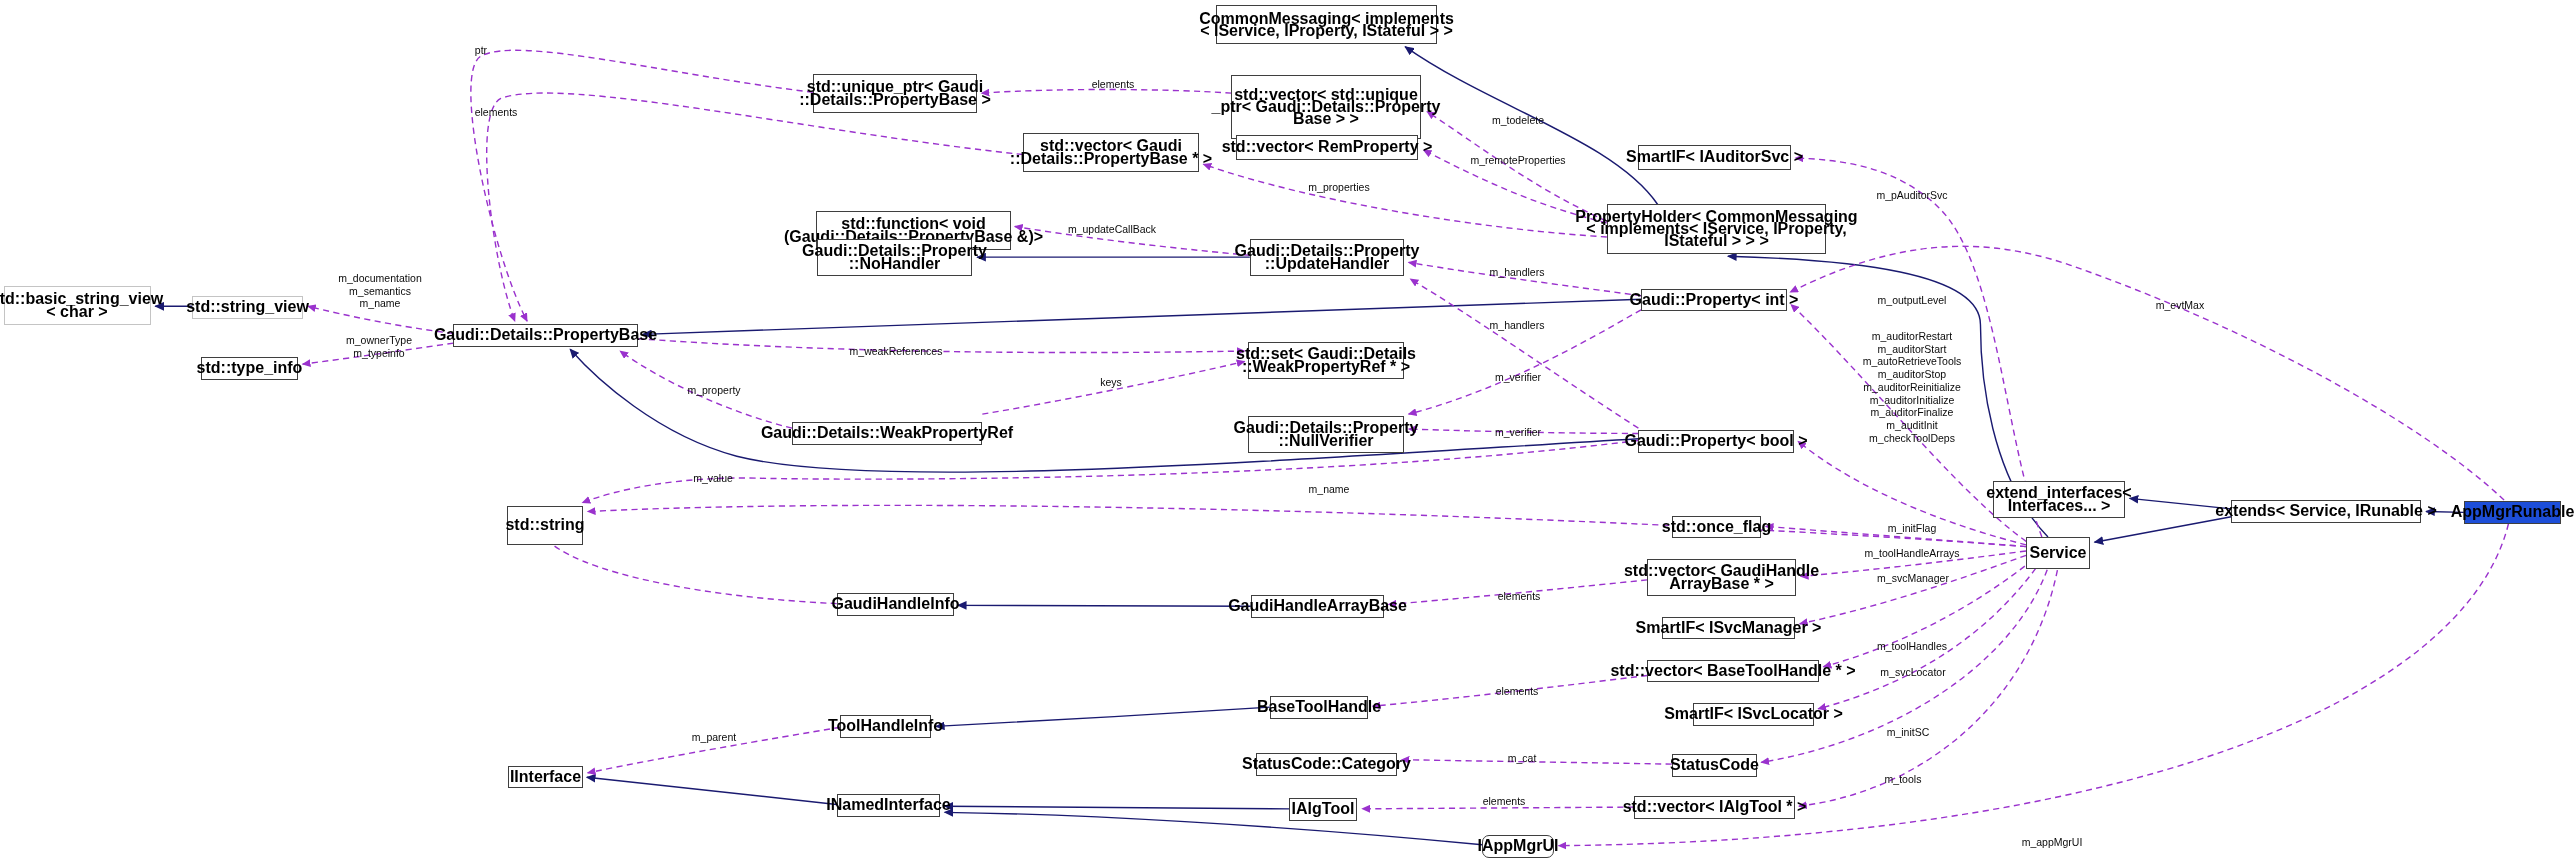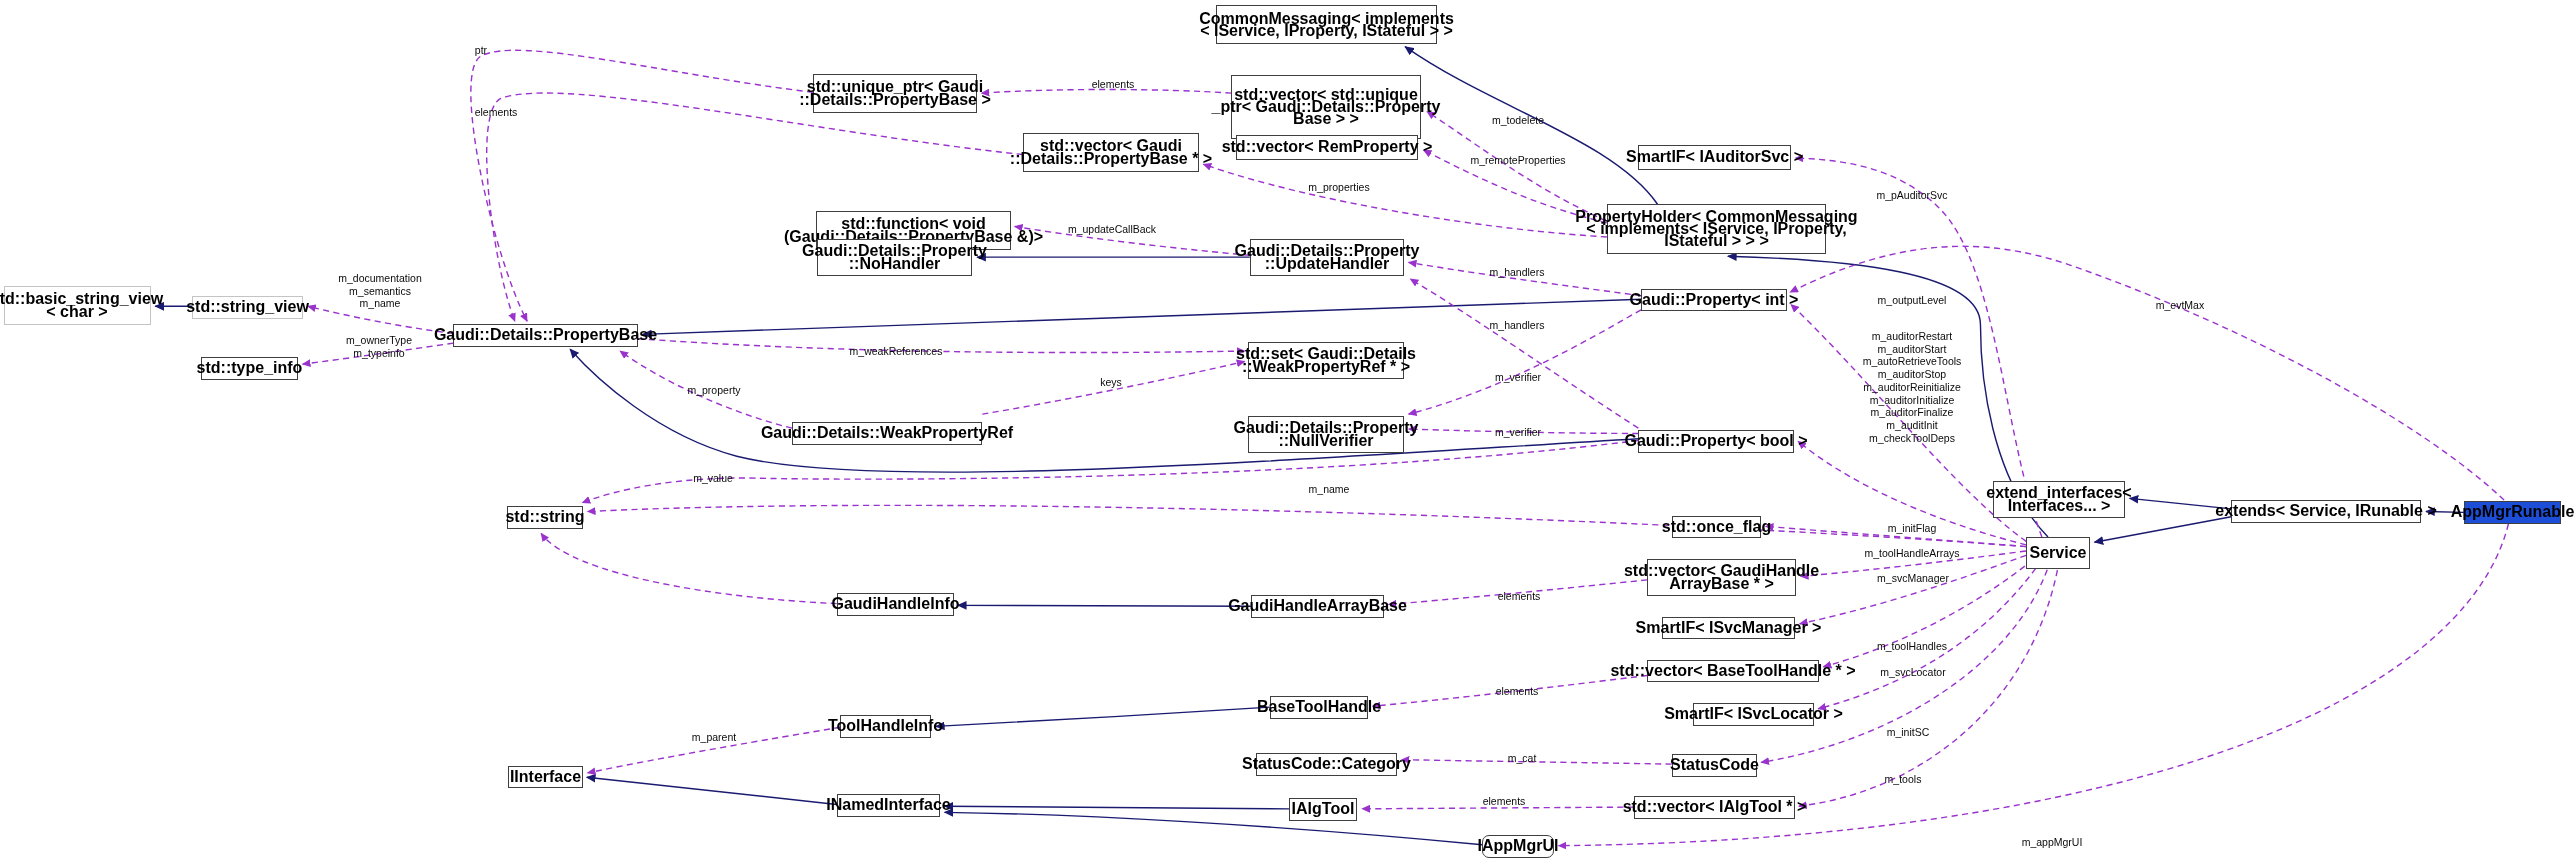--- a/index.html
+++ b/index.html
@@ -109,21 +109,21 @@
 &lt; char &gt;</div>
       <div class="node external" style="left: 192px; top: 296px; width: 111px; height: 23px; text-align: center;">std::string_view</div>
       <div class="node" style="left: 201px; top: 357px; width: 97px; height: 23px;">std::type_info</div>
       <div class="node" style="left: 453px; top: 324px; width: 185px; height: 23px;">Gaudi::Details::PropertyBase</div>
       <div class="node" style="left: 1248px; top: 342px; width: 156px; height: 37px;">std::set&lt; Gaudi::Details
 ::WeakPropertyRef * &gt;</div>
       <div class="node" style="left: 792px; top: 422px; width: 190px; height: 23px;">Gaudi::Details::WeakPropertyRef</div>
       <div class="node" style="left: 1248px; top: 416px; width: 156px; height: 37px;">Gaudi::Details::Property
 ::NullVerifier</div>
       <div class="node" style="left: 1638px; top: 430px; width: 156px; height: 23px;">Gaudi::Property&lt; bool &gt;</div>
-      <div class="node" style="left: 507px; top: 506px; width: 76px; height: 23px;">std::string</div>
+      <div class="node" style="left: 507px; top: 506px; width: 76px; height: 39px;">std::string</div>
       <div class="node" style="left: 1993px; top: 481px; width: 132px; height: 37px;">extend_interfaces&lt;
 Interfaces... &gt;</div>
       <div class="node" style="left: 2231px; top: 500px; width: 190px; height: 23px;">extends&lt; Service, IRunable &gt;</div>
       <div class="node highlight" style="left: 2464px; top: 501px; width: 97px; height: 23px;">AppMgrRunable</div>
       <div class="node" style="left: 2026px; top: 537px; width: 64px; height: 32px;">Service</div>
       <div class="node" style="left: 1672px; top: 516px; width: 89px; height: 22px;">std::once_flag</div>
       <div class="node" style="left: 837px; top: 593px; width: 117px; height: 23px;">GaudiHandleInfo</div>
       <div class="node" style="left: 1251px; top: 595px; width: 133px; height: 23px;">GaudiHandleArrayBase</div>
       <div class="node" style="left: 1647px; top: 559px; width: 149px; height: 37px;">std::vector&lt; GaudiHandle
 ArrayBase * &gt;</div>

